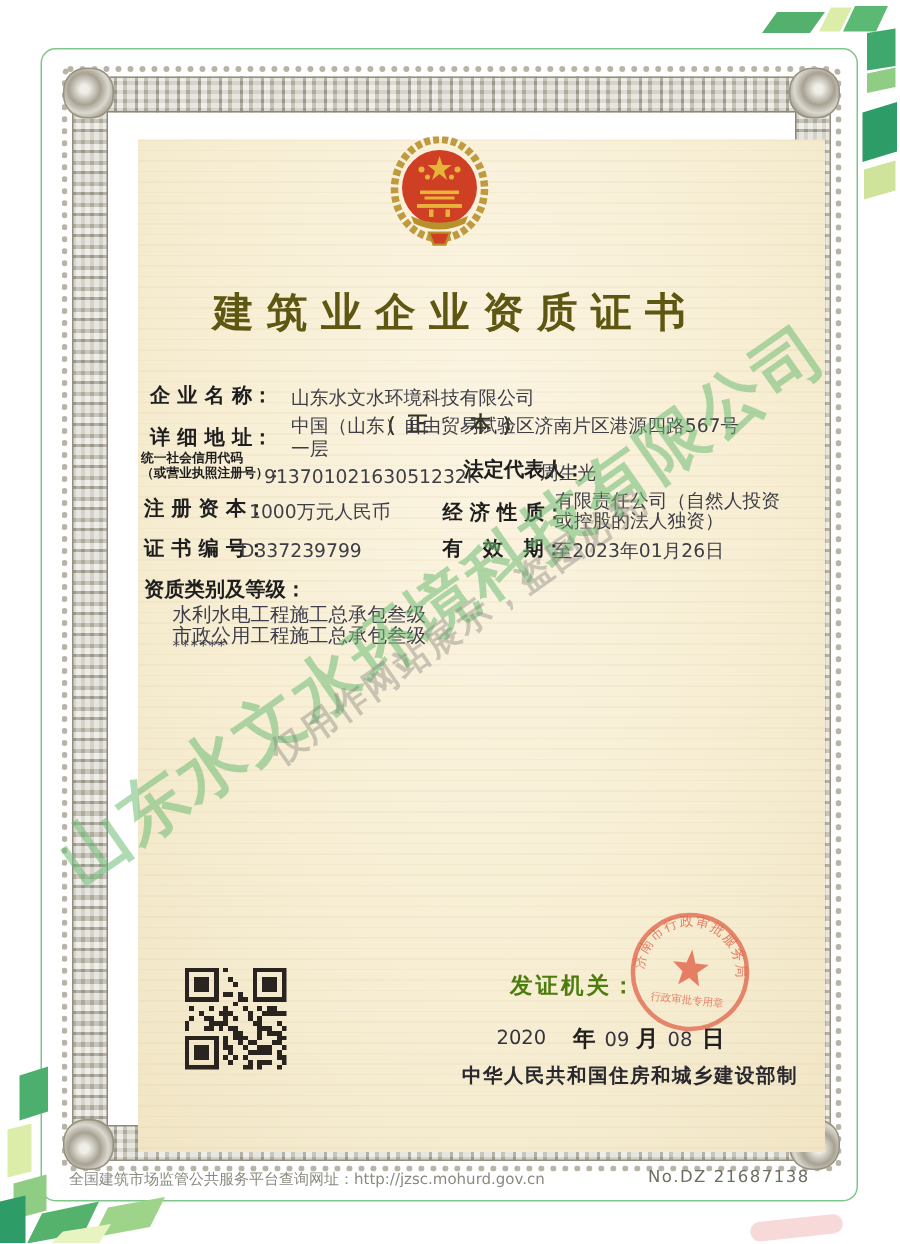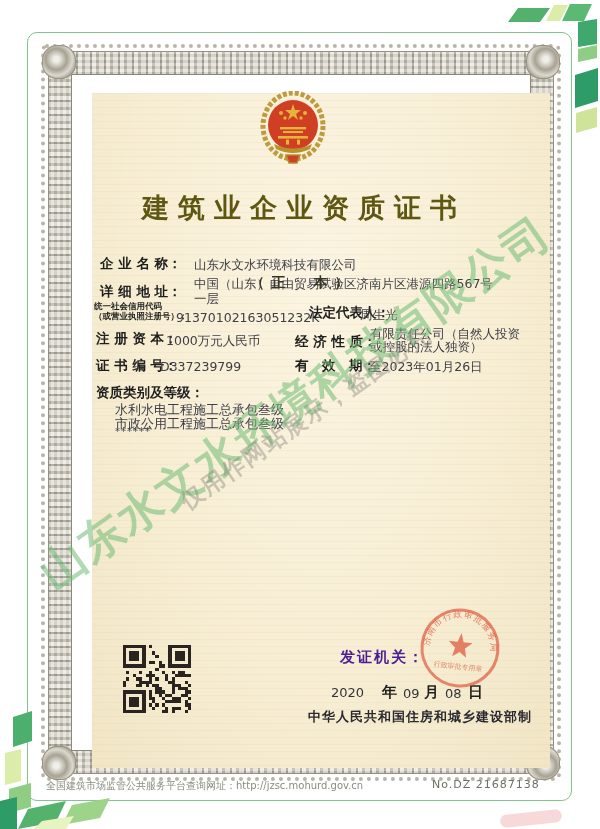--- a/index.html
+++ b/index.html
@@ -57,21 +57,21 @@
             letter-spacing:7px;color:#33331f;text-indent:7px;margin-top:44px;}
 
   .lbl{font-size:13.5px;font-weight:bold;color:#1e1e1e;}
   .val{font-size:12.5px;color:#3d3d46;}
   .lbl-sm{font-size:8.5px;line-height:9.5px;font-weight:bold;color:#1e1e1e;white-space:nowrap;}
   .qual{font-size:13px;color:#3c3c4a;}
 
   .footer-q{font-size:10px;color:#8a8a80;}
   .serial{font-size:11px;color:#6e6e64;letter-spacing:1px;}
 
-  .authority{font-size:15px;font-weight:bold;letter-spacing:2px;color:#4c1d95;}
+  .authority{font-size:15px;font-weight:bold;letter-spacing:2px;color:#4d7c0f;}
   .date-num{font-size:13px;color:#33333d;}
   .date-cn{font-size:15px;font-weight:bold;color:#1e1e1e;}
   .made-by{font-size:13px;font-weight:bold;color:#28282e;letter-spacing:1px;}
 
   .seal{position:absolute;left:389px;top:572px;width:86px;height:86px;z-index:35;transform:rotate(6deg);opacity:.88;}
   .qr{position:absolute;left:95px;top:612px;width:68px;height:68px;}
 
   .corner-svg{position:absolute;z-index:5;}
   .pink-smudge{position:absolute;left:500px;top:812px;width:62px;height:13px;z-index:4;
                background:rgba(228,118,118,.28);border-radius:7px;transform:rotate(-6deg);}

